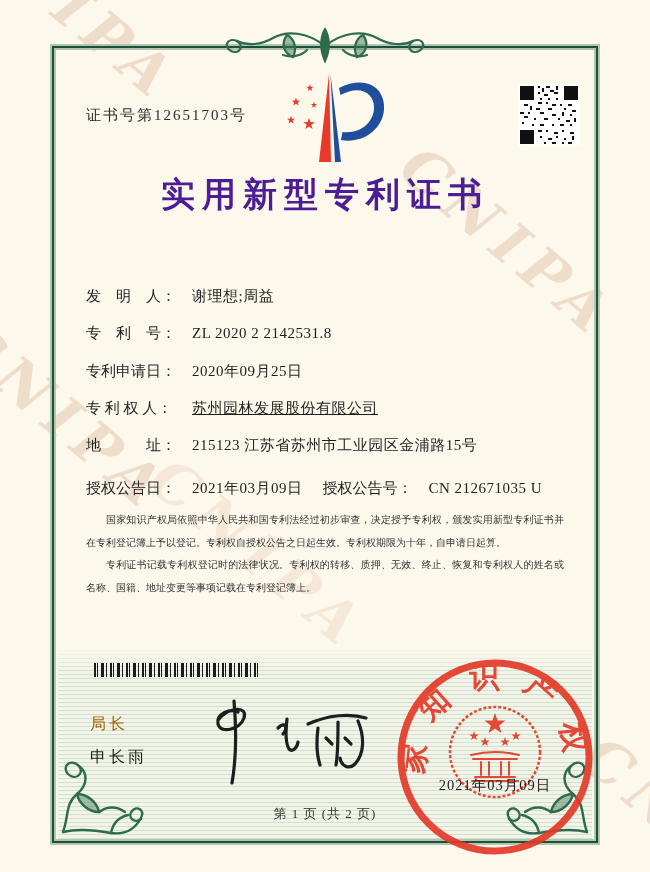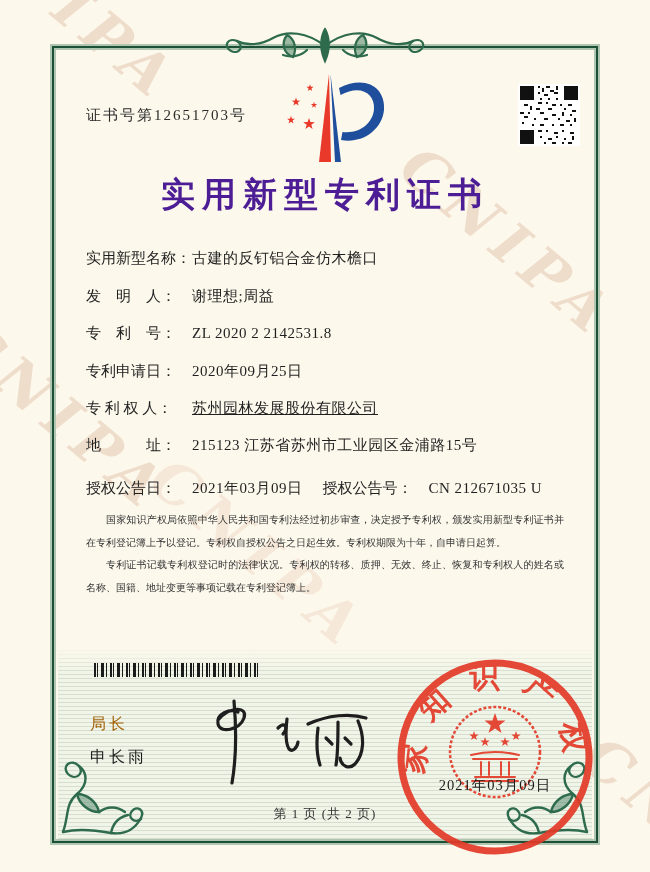--- a/index.html
+++ b/index.html
@@ -175,23 +175,20 @@
     <g fill="#111">
       <rect x="0" y="0" width="7" height="7"></rect>
         <rect x="22" y="0" width="7" height="7"></rect>
         <rect x="0" y="22" width="7" height="7"></rect>
       <path d="M9 0h1v1H9zM13 0h2v1h-2zM18 0h1v2h-1zM11 1h1v2h-1zM15 2h2v1h-2zM9 3h1v1H9zM12 4h2v1h-2zM17 3h2v1h-2zM10 6h1v1h-1zM14 6h1v1h-1zM18 6h1v1h-1zM9 8h2v1H9zM13 8h1v1h-1zM16 9h2v1h-2zM20 9h1v1h-1zM24 9h2v1h-2zM2 9h2v1H2zM5 10h1v2H5zM8 11h2v1H8zM14 11h2v1h-2zM22 11h1v1h-1zM26 12h2v1h-2zM0 13h2v1H0zM4 13h1v1H4zM10 13h2v1h-2zM16 14h2v1h-2zM21 13h1v2h-1zM25 14h1v1h-1zM2 15h2v1H2zM7 16h1v1H7zM12 16h2v1h-2zM19 16h1v1h-1zM23 17h2v1h-2zM27 16h1v2h-1zM1 18h1v1H1zM6 19h1v1H6zM10 19h2v1h-2zM16 19h1v1h-1zM20 19h2v1h-2zM25 19h1v1h-1zM9 22h2v1H9zM13 22h1v1h-1zM17 23h2v1h-2zM21 22h1v1h-1zM25 23h2v1h-2zM10 25h1v1h-1zM14 26h2v1h-2zM18 25h1v1h-1zM22 26h1v1h-1zM26 25h1v2h-1zM12 28h1v1h-1zM16 28h2v1h-2zM21 28h1v1h-1zM24 28h2v1h-2z"></path>
     </g>
   </svg>
 
   <div class="title">实用新型专利证书</div>
 
-  <div class="row r0">
-    <span class="flabel">实用新型名称：</span><span class="fvalue">古建的反钉铝合金仿木檐口</span>
-  </div>
   <div class="row r1">
     <span class="flabel">发　明　人：</span><span class="fvalue">谢理想;周益</span>
   </div>
   <div class="row r2">
     <span class="flabel">专　利　号：</span><span class="fvalue">ZL 2020 2 2142531.8</span>
   </div>
   <div class="row r3">
     <span class="flabel">专利申请日：</span><span class="fvalue">2020年09月25日</span>
   </div>
   <div class="row r4">

